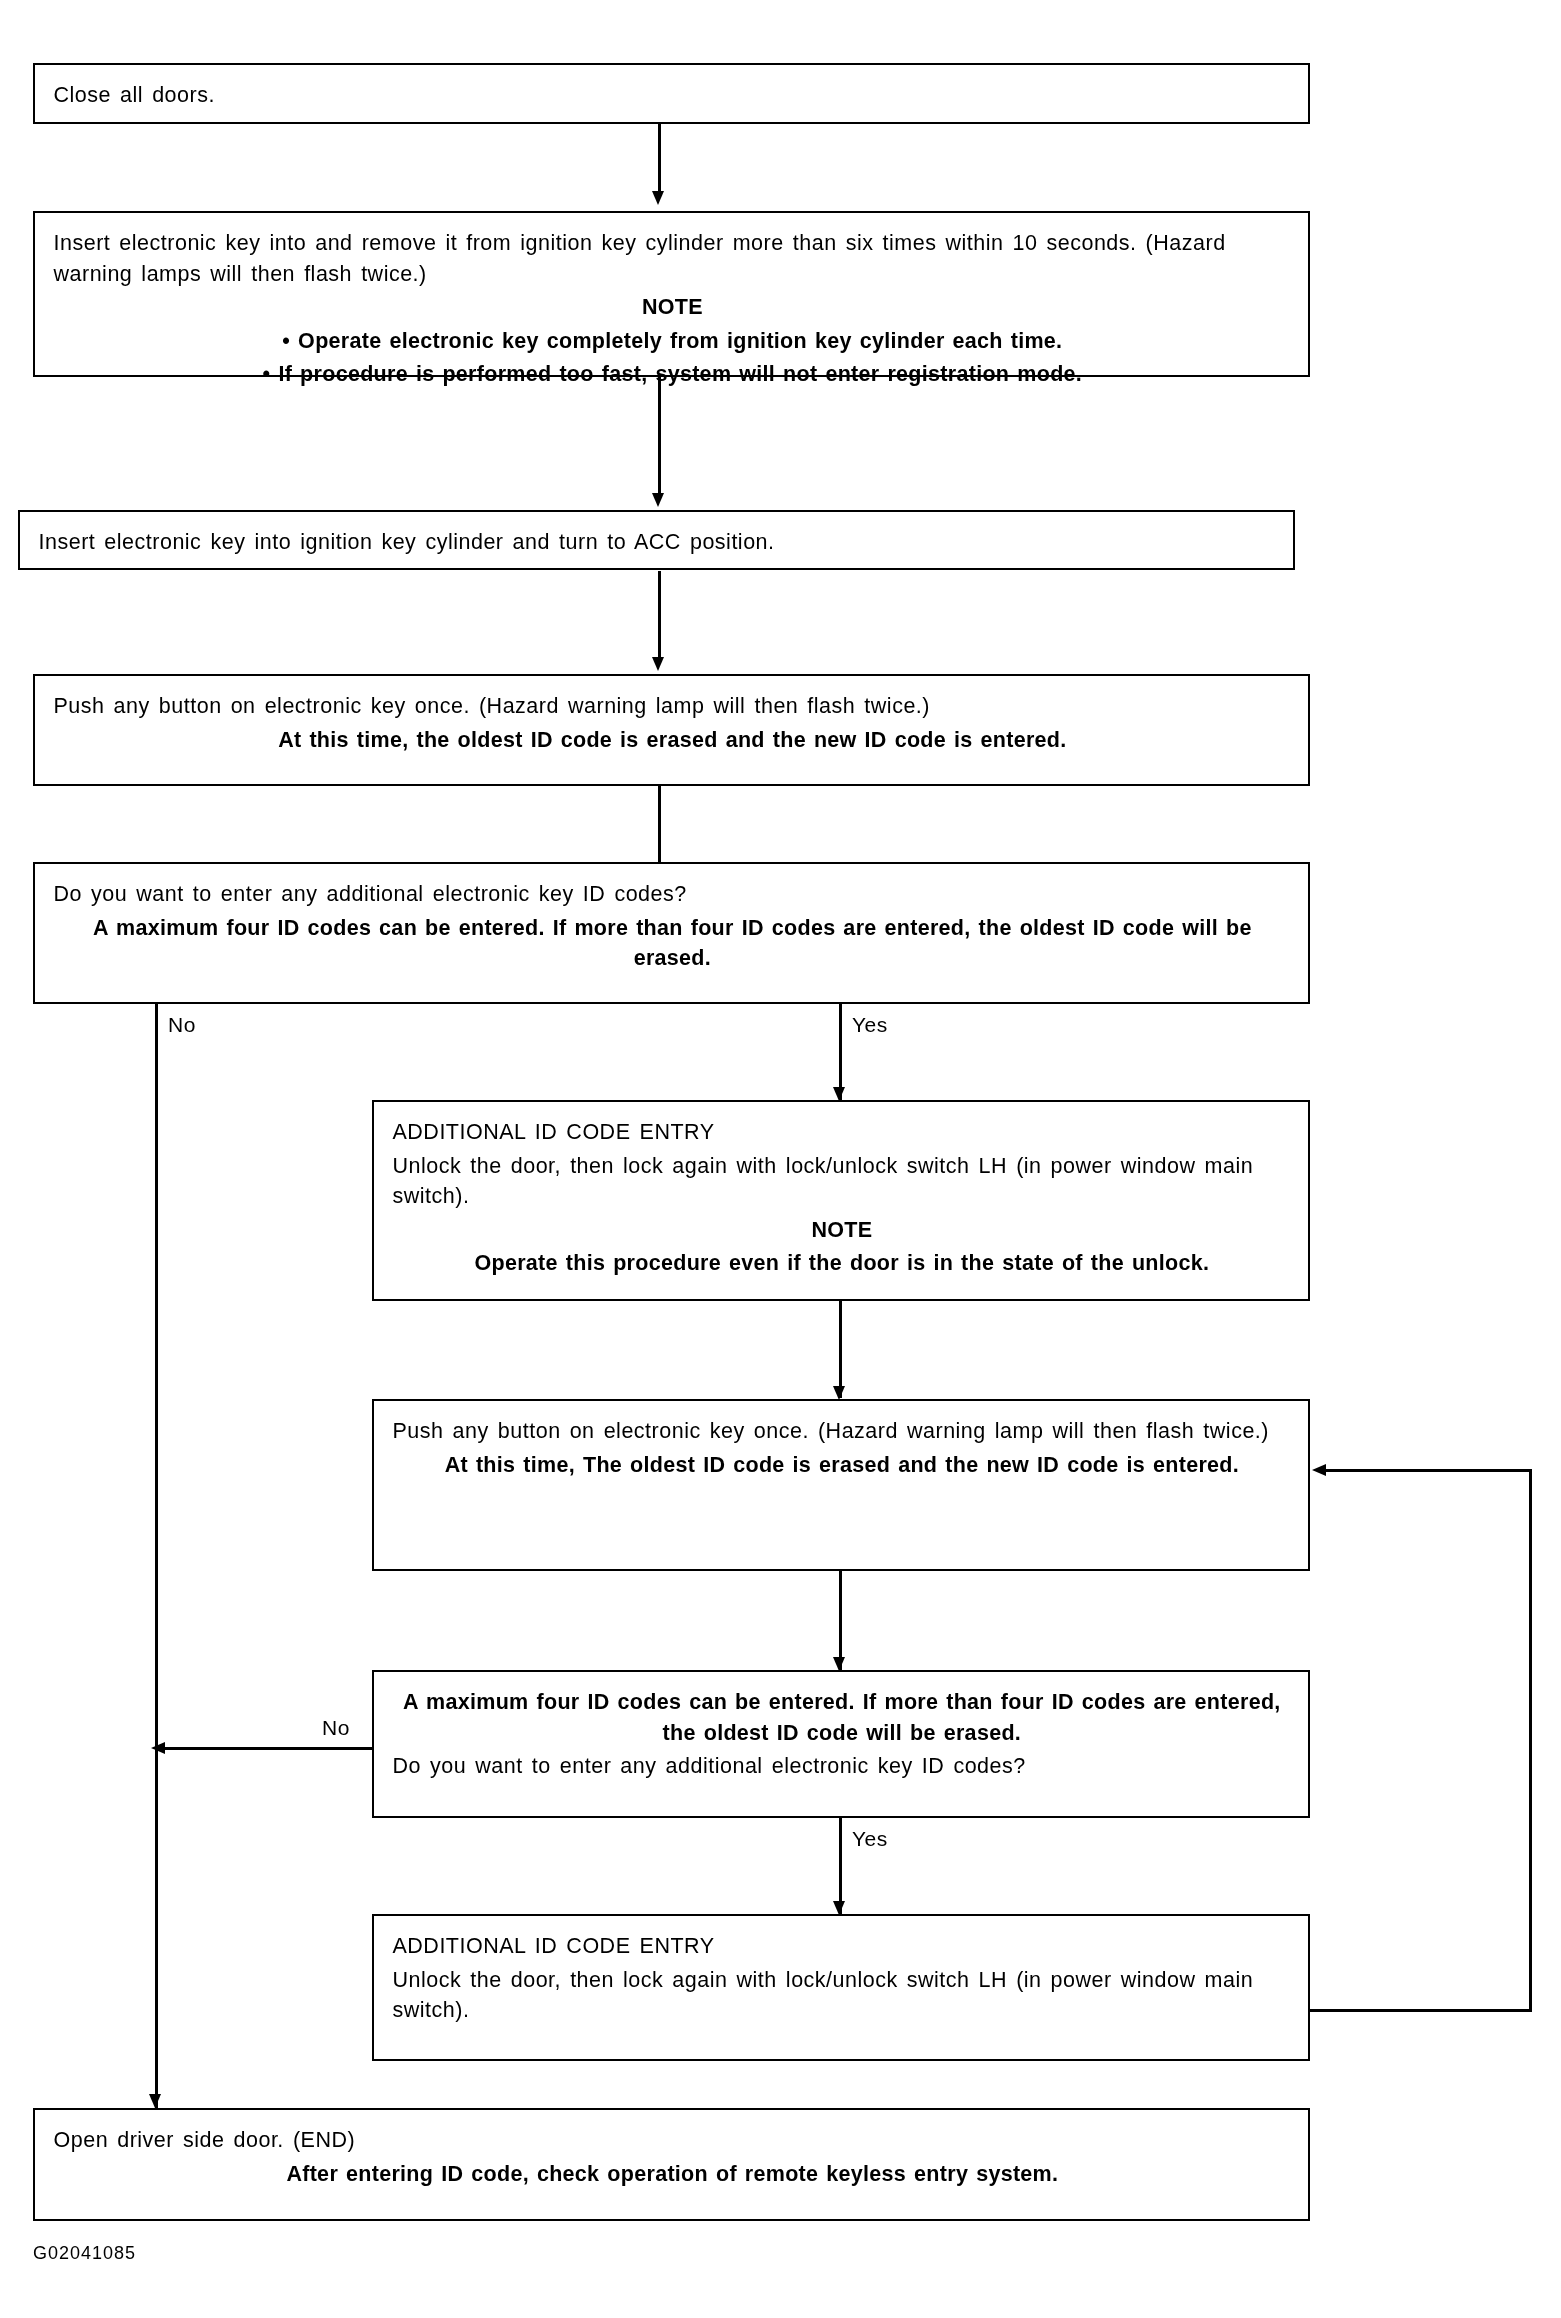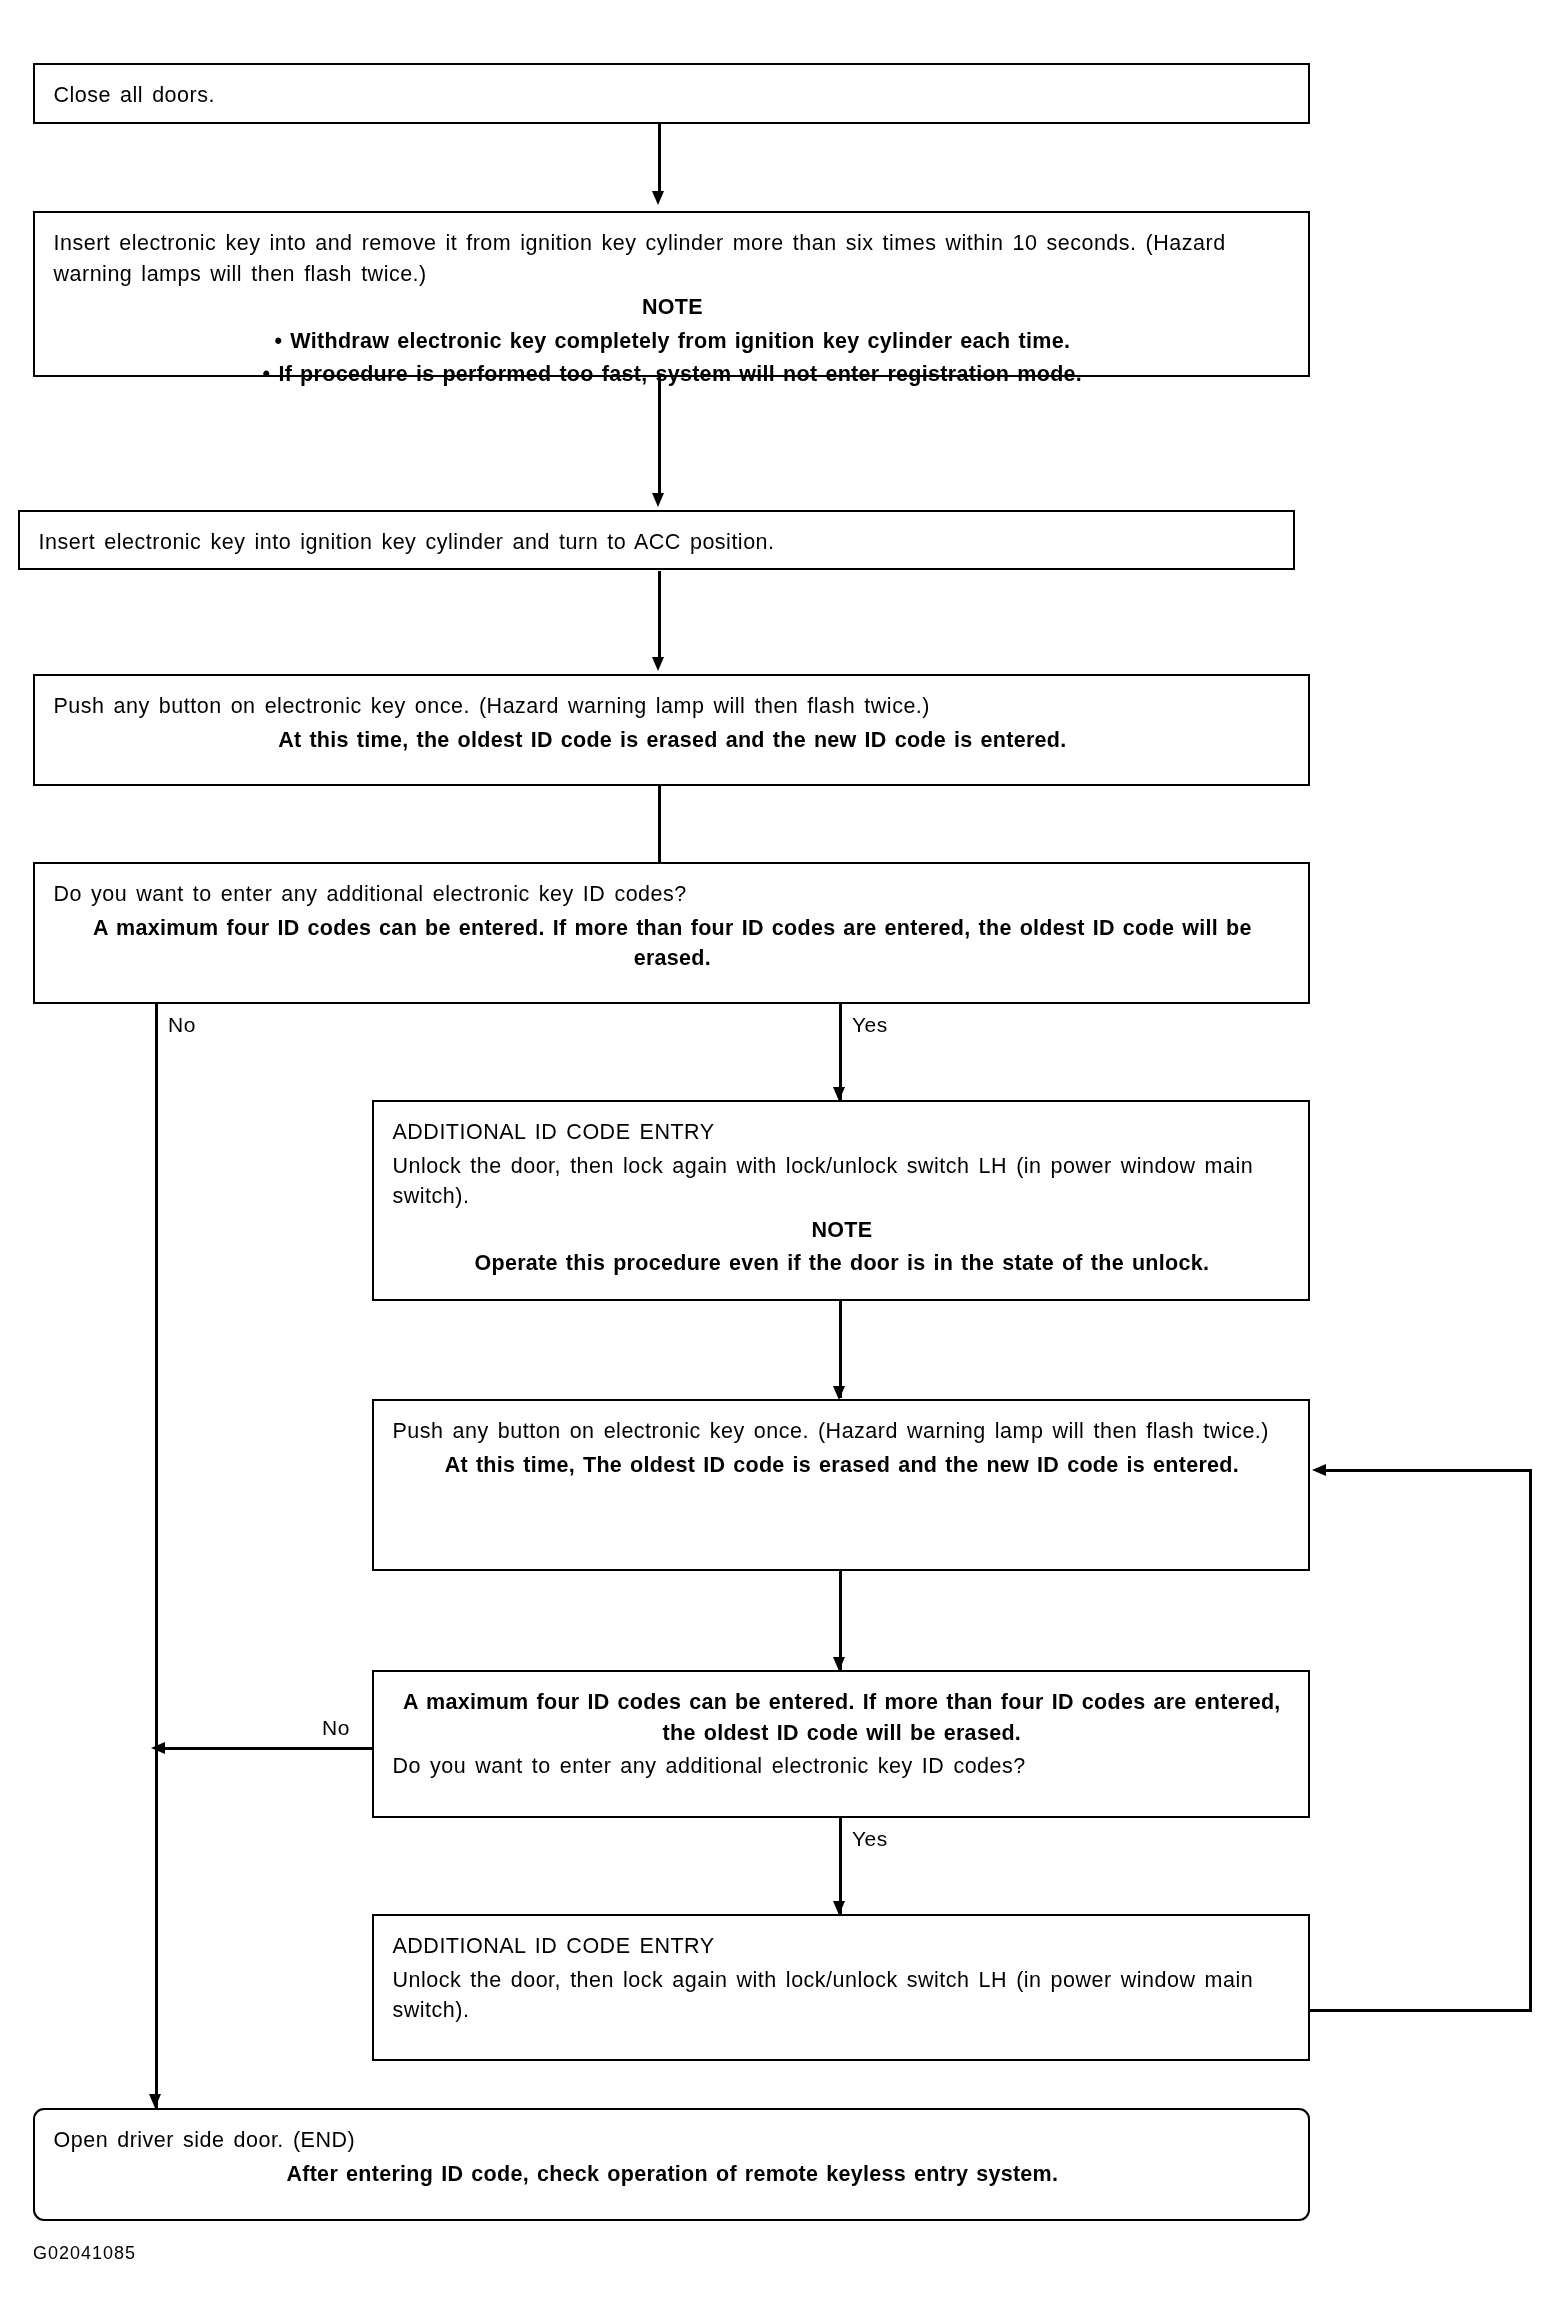--- a/index.html
+++ b/index.html
@@ -96,21 +96,21 @@
   <div class="box" style="left:33px; top:63px; width:1277px; height:61px;">
     <p>Close all doors.</p>
   </div>
 
   <div class="vline" style="left:658px; top:124px; width:2.6px; height:71px;"></div>
   <div class="arrow-down" style="left:652px; top:191px;"></div>
 
   <div class="box" style="left:33px; top:211px; width:1277px; height:166px;">
     <p>Insert electronic key into and remove it from ignition key cylinder more than six times within 10 seconds. (Hazard warning lamps will then flash twice.)</p>
     <p class="b">NOTE</p>
-    <p class="b">• Withdraw electronic key completely from ignition key cylinder each time.</p>
+    <p class="b">• Operate electronic key completely from ignition key cylinder each time.</p>
     <p class="b">• If procedure is performed too fast, system will not enter registration mode.</p>
   </div>
 
   <div class="vline" style="left:658px; top:377px; width:2.6px; height:120px;"></div>
   <div class="arrow-down" style="left:652px; top:493px;"></div>
 
   <div class="box" style="left:18px; top:510px; width:1277px; height:60px;">
     <p>Insert electronic key into ignition key cylinder and turn to ACC position.</p>
   </div>
 
@@ -172,21 +172,21 @@
   <div class="box" style="left:372px; top:1914px; width:938px; height:147px;">
     <p>ADDITIONAL ID CODE ENTRY</p>
     <p>Unlock the door, then lock again with lock/unlock switch LH (in power window main switch).</p>
   </div>
 
   <div class="hline" style="left:1310px; top:2009px; width:222px; height:2.6px;"></div>
   <div class="vline" style="left:1529px; top:1469px; width:2.6px; height:542px;"></div>
   <div class="hline" style="left:1325px; top:1469px; width:207px; height:2.6px;"></div>
   <div class="arrow-left" style="left:1312px; top:1464px;"></div>
 
-  <div class="box" style="left:33px; top:2108px; width:1277px; height:113px;border-radius:11px;">
+  <div class="box" style="left:33px; top:2108px; width:1277px; height:113px;">
     <p>Open driver side door. (END)</p>
     <p class="b">After entering ID code, check operation of remote keyless entry system.</p>
   </div>
 
   <div class="figid" style="left:33px; top:2243px;">G02041085</div>
 
 </div>
 
 
 </body></html>

